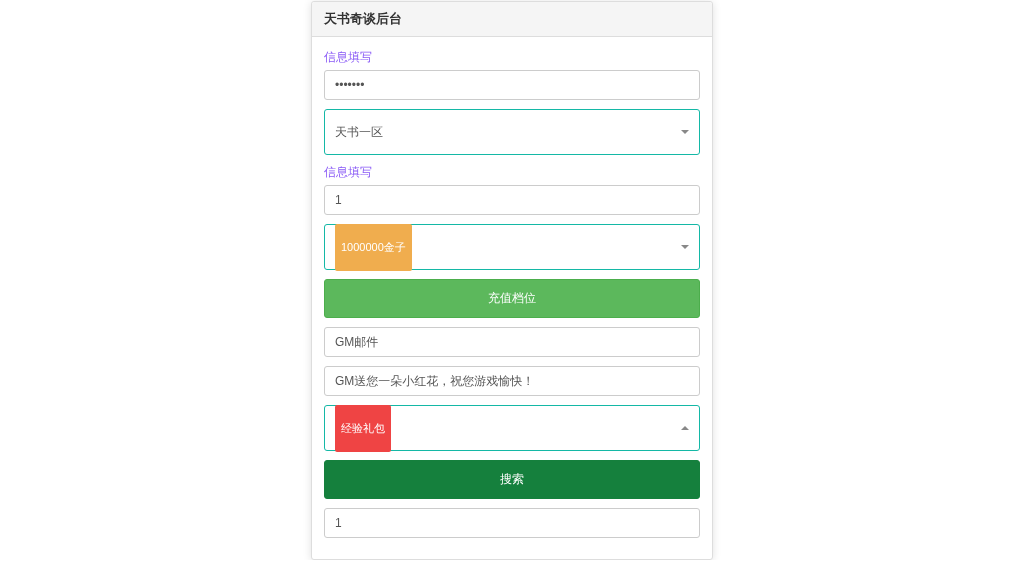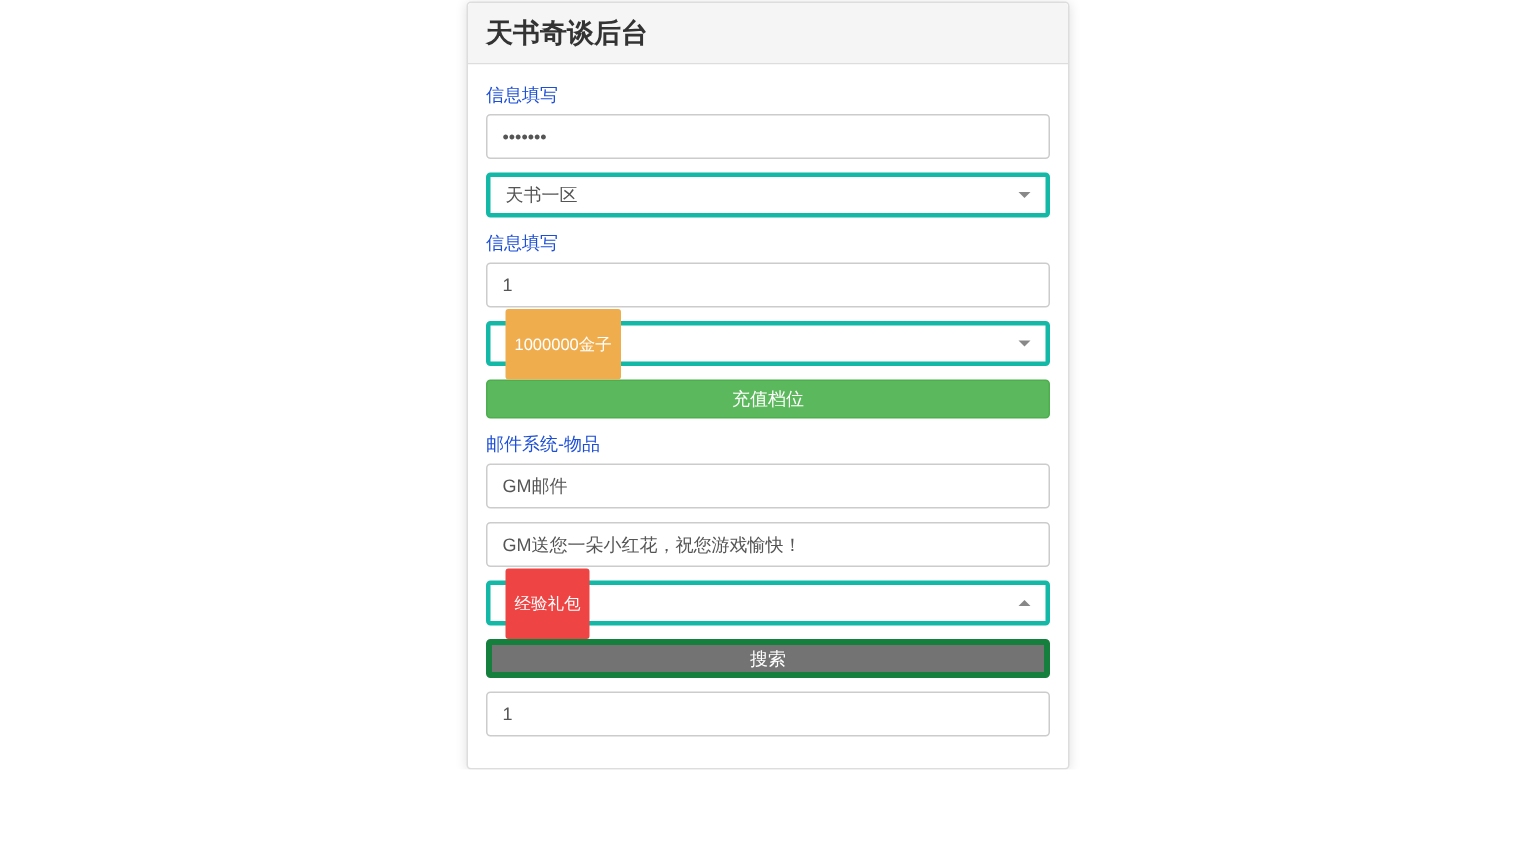--- a/index.html
+++ b/index.html
@@ -20,52 +20,52 @@
       background: #fff;
       border: 1px solid #ddd;
       border-radius: 3px;
       box-shadow: 0 1px 8px rgba(0,0,0,0.12);
       margin-top: 1px;
     }
     .panel-header {
       background: #f5f5f5;
       border-bottom: 1px solid #ddd;
       padding: 8px 12px;
-      font-size: 18px;
+      font-size: 13px;
       font-weight: bold;
       color: #333;
       border-radius: 3px 3px 0 0;
     }
     .panel-body {
       padding: 12px;
     }
     .label {
       font-size: 12px;
-      color: #1d4ed8;
+      color: #8b5cf6;
       margin-bottom: 4px;
       display: block;
     }
     .form-control {
       width: 100%;
       height: 30px;
       padding: 5px 10px;
       font-size: 12px;
       border: 1px solid #ccc;
       border-radius: 3px;
       background: #fff;
       color: #555;
       margin-bottom: 9px;
     }
     .form-control::placeholder {
       color: #aaa;
     }
     .dropdown {
       width: 100%;
-      height: 30px;
-      border: 3px solid #14b8a6;
+      height: 46px;
+      border: 1px solid #14b8a6;
       border-radius: 3px;
       background: #fff;
       padding: 5px 10px;
       font-size: 12px;
       color: #555;
       margin-bottom: 9px;
       display: flex;
       align-items: center;
       justify-content: space-between;
       cursor: pointer;
@@ -88,38 +88,38 @@
       border-left: 4px solid transparent;
       border-right: 4px solid transparent;
       border-top: 4px solid #888;
     }
     .caret.up {
       border-top: none;
       border-bottom: 4px solid #888;
     }
     .btn {
       width: 100%;
-      height: 26px;
+      height: 39px;
       border: none;
       border-radius: 3px;
       color: #fff;
       font-size: 12px;
       cursor: pointer;
       margin-bottom: 9px;
       display: flex;
       align-items: center;
       justify-content: center;
     }
     .btn-green {
       background: #5cb85c;
       border: 1px solid #4cae4c;
     }
     .btn-cyan {
-      background: #737373;
-      border: 4px solid #15803d;
+      background: #15803d;
+      border: 1px solid #15803d;
     }
   </style>
 </head>
 <body>
 
 <div class="panel">
   <div class="panel-header">天书奇谈后台</div>
   <div class="panel-body">
 
     <label class="label">信息填写</label>
@@ -134,21 +134,20 @@
     <label class="label">信息填写</label>
     <input type="text" class="form-control" value="1" style="">
     
     <div class="dropdown">
       <span class="dropdown-badge">1000000金子</span>
       <span class="caret"></span>
     </div>
     
     <button class="btn btn-green">充值档位</button>
 
-    <label class="label">邮件系统-物品</label>
     <input type="text" class="form-control" value="GM邮件" style="">
     <input type="text" class="form-control" value="GM送您一朵小红花，祝您游戏愉快！" style="">
     
     <div class="dropdown">
       <span class="dropdown-badge red">经验礼包</span>
       <span class="caret up"></span>
     </div>
     
     <button class="btn btn-cyan">搜索</button>
     <input type="text" class="form-control" value="1" style="">

